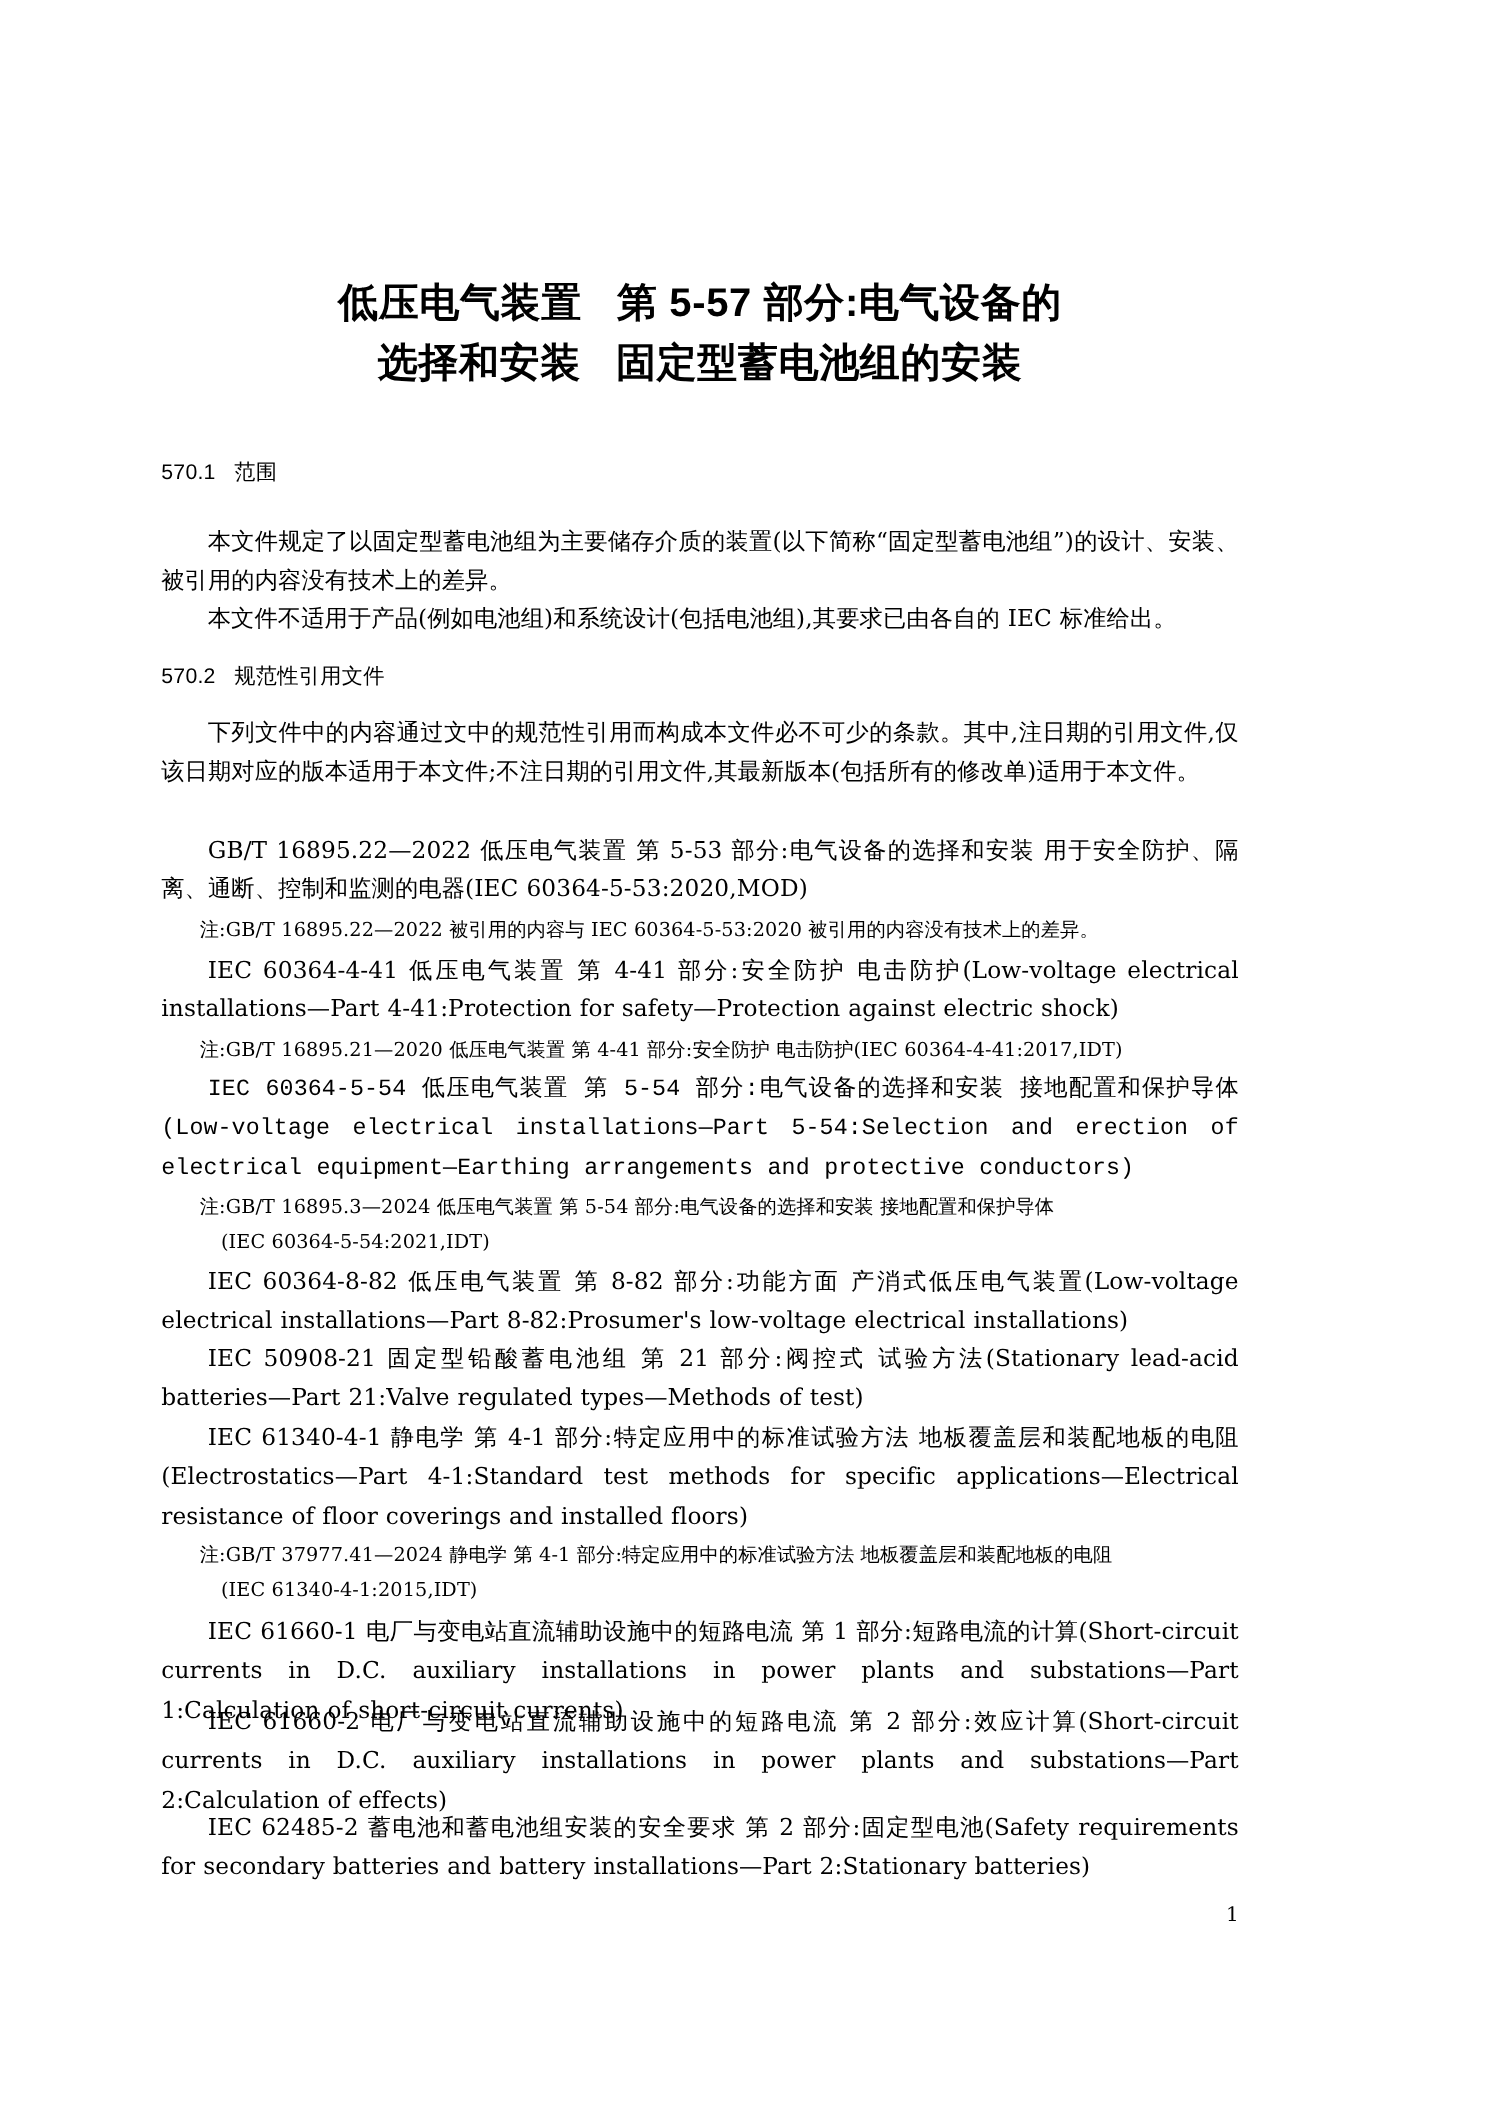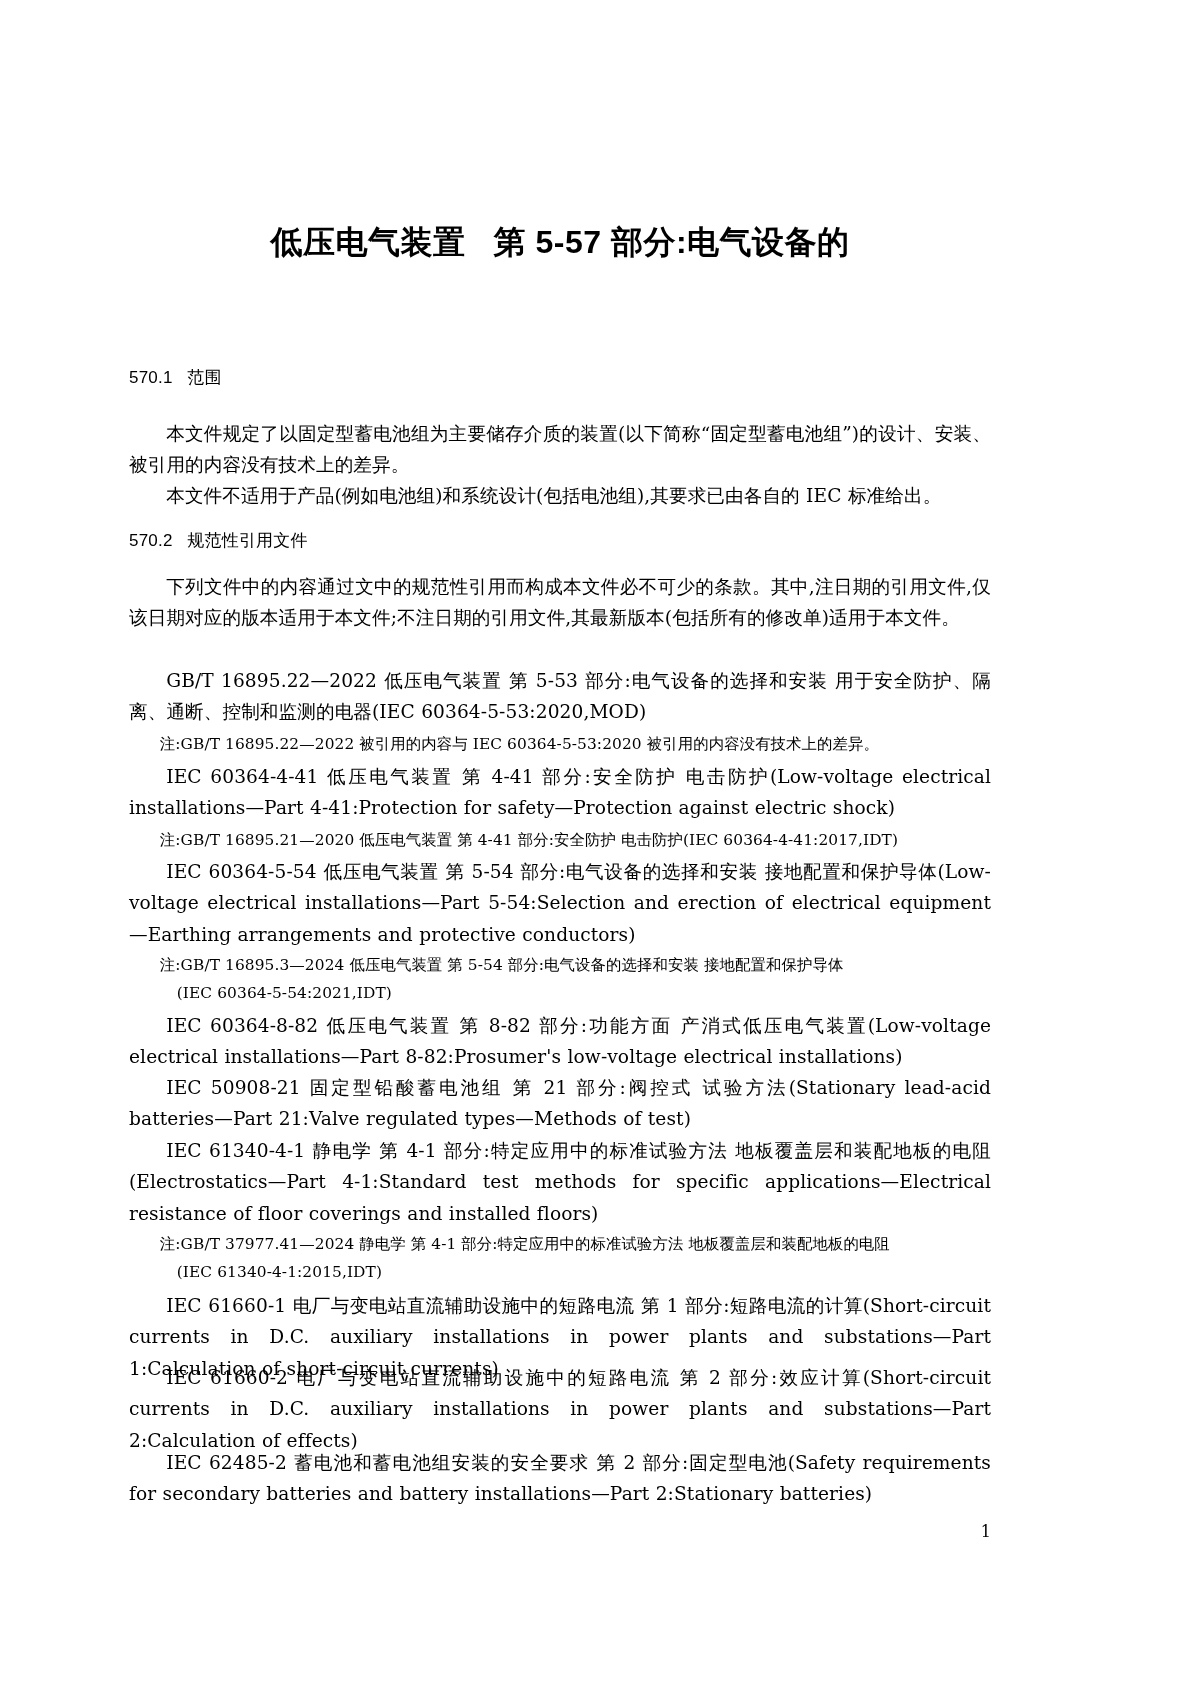--- a/index.html
+++ b/index.html
@@ -105,21 +105,21 @@
   .pos { position: absolute; left: 0; width: 862px; }
 
   .p-scope-1     { top: 60px; }
   .p-scope-2     { top: 122px; }
 
   .p-norm-1      { top: 213px; }
   .p-ref-1       { top: 307px; }
   .p-ref-1-note  { top: 372px; }
   .p-ref-2       { top: 403px; }
   .p-ref-2-note  { top: 468px; }
-  .p-ref-3       { top: 498px; }
+  .p-ref-3       { top: 498px; font-family: Liberation Mono, monospace; }
   .p-ref-3-note  { top: 593px; }
   .p-ref-3-note2 { top: 621px; }
   .p-ref-4       { top: 652px; }
   .p-ref-5       { top: 714px; }
   .p-ref-6       { top: 777px; }
   .p-ref-6-note  { top: 872px; }
   .p-ref-6-note2 { top: 900px; }
   .p-ref-7       { top: 932px; }
   .p-ref-8       { top: 1004px; }
   .p-ref-9       { top: 1089px; }
@@ -136,20 +136,21 @@
   }
 </style>
 </head>
 <body>
 
 <div class="page">
 
 
   <div class="title-block">
     <span class="title-line">低压电气装置   第 5-57 部分:电气设备的</span>
+    <span class="title-line">选择和安装   固定型蓄电池组的安装</span>
   </div>
 
   <div class="content">
 
     <div class="clause-heading h-570-1">570.1   范围</div>
 
     <p class="para pos p-scope-1">本文件规定了以固定型蓄电池组为主要储存介质的装置(以下简称“固定型蓄电池组”)的设计、安装、被引用的内容没有技术上的差异。</p>
 
     <p class="para pos p-scope-2">本文件不适用于产品(例如电池组)和系统设计(包括电池组),其要求已由各自的 IEC 标准给出。</p>
 

